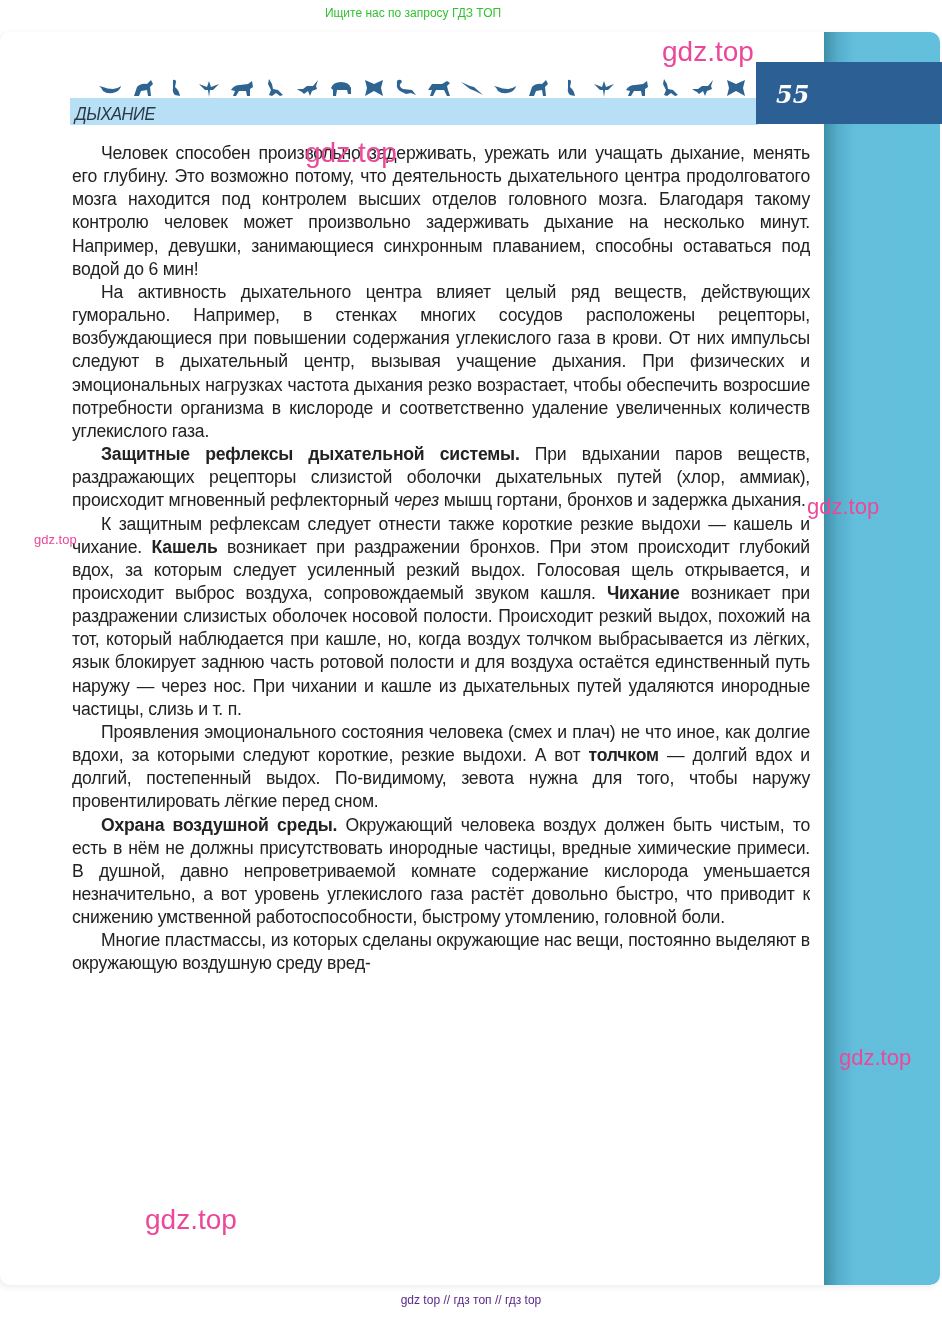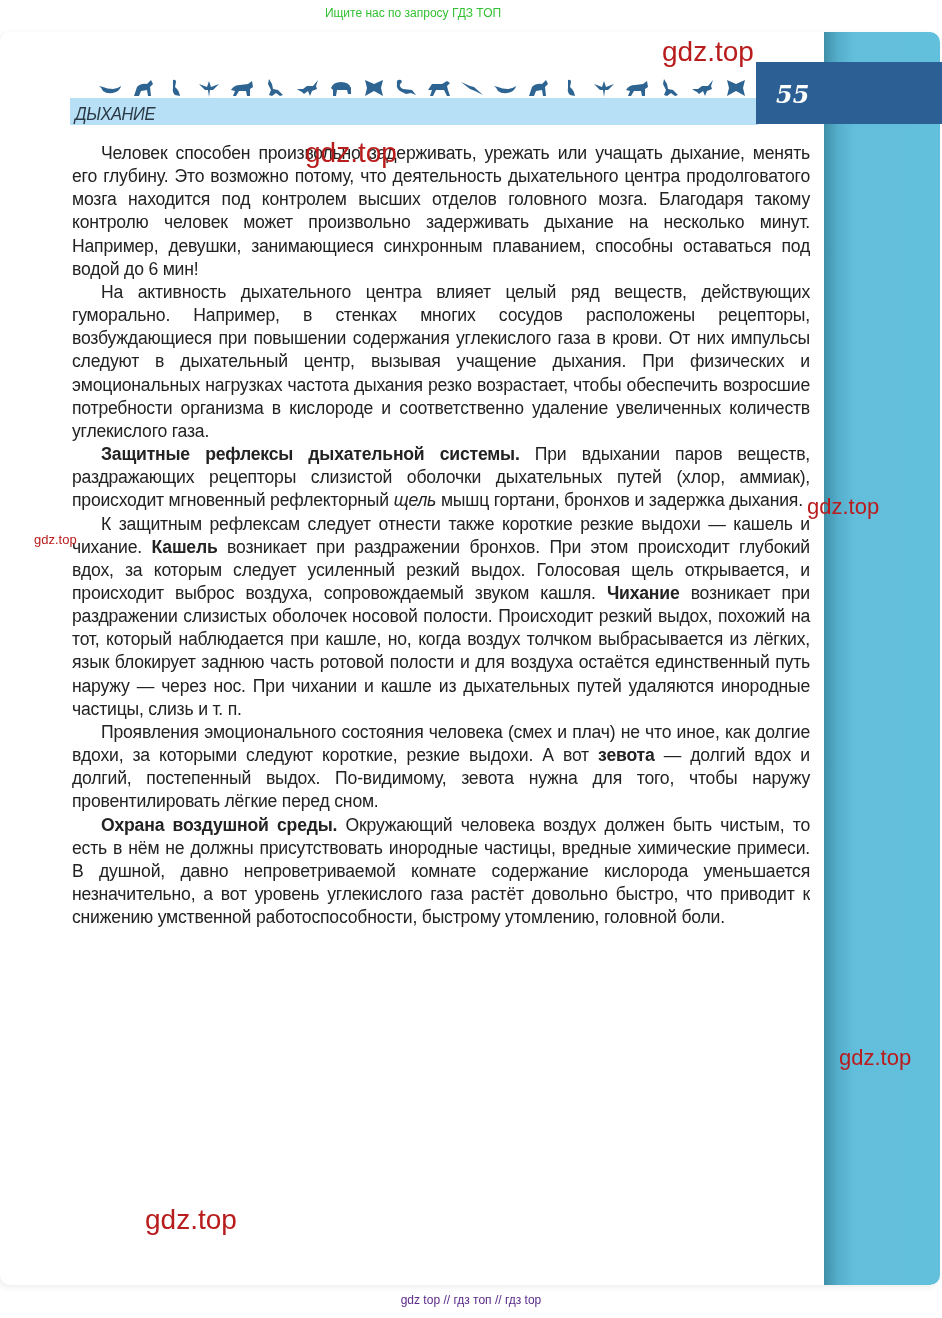--- a/index.html
+++ b/index.html
@@ -52,21 +52,21 @@
   }
   .body-text {
     position: absolute; left: 72px; top: 142px; width: 738px;
     font-family: Liberation Sans, sans-serif; font-size: 17.6px; line-height: 23.15px;
     color: #222222; text-align: justify; letter-spacing: -0.2px;
   }
   .body-text p { margin: 0; text-indent: 29px; hyphens: manual; }
   .body-text b { font-weight: bold; }
   .body-text i { font-style: italic; }
   .wm {
-    position: absolute; font-family: "Liberation Sans", sans-serif; color: #b91c1c;
+    position: absolute; font-family: "Liberation Sans", sans-serif; color: #ec4899;
     z-index: 5;
   }
   .wm-1 { left: 662px; top: 36px; font-size: 28px; }
   .wm-2 { left: 305px; top: 137px; font-size: 28px; }
   .wm-3 { left: 807px; top: 494px; font-size: 22px; }
   .wm-4 { left: 34px; top: 532px; font-size: 13px; }
   .wm-5 { left: 839px; top: 1045px; font-size: 22px; }
   .wm-6 { left: 145px; top: 1204px; font-size: 28px; }
   .footer-links {
     position: absolute; left: 0; top: 1293px; width: 942px; text-align: center;
@@ -147,24 +147,25 @@
 
 <div class="section-bar"></div>
 <div class="section-title">ДЫХАНИЕ</div>
 
 <div class="page-number-box"></div>
 <div class="page-number">55</div>
 
 <div class="body-text" id="body-text">
     <p><span>Человек способен произвольно задерживать, урежать или учащать дыхание, менять его глубину. Это возможно потому, что деятельность дыхательного центра продолговатого мозга находится под контролем высших отделов головного мозга. Благодаря такому контролю человек может произвольно задерживать дыхание на несколько минут. Например, девушки, занимающиеся синхронным плаванием, способны оставаться под водой до 6 мин!</span></p>
     <p><span>На активность дыхательного центра влияет целый ряд веществ, действующих гуморально. Например, в стенках многих сосудов расположены рецепторы, возбуждающиеся при повышении содержания углекислого газа в крови. От них импульсы следуют в дыхательный центр, вызывая учащение дыхания. При физических и эмоциональных нагрузках частота дыхания резко возрастает, чтобы обеспечить возросшие потребности организма в кислороде и соответственно удаление увеличенных количеств углекислого газа.</span></p>
-    <p><b>Защитные рефлексы дыхательной системы.</b><span> При вдыхании паров веществ, раздражающих рецепторы слизистой оболочки дыхательных путей (хлор, аммиак), происходит мгновенный рефлекторный </span><i>щель</i><span> мышц гортани, бронхов и задержка дыхания.</span></p>
+    <p><b>Защитные рефлексы дыхательной системы.</b><span> При вдыхании паров веществ, раздражающих рецепторы слизистой оболочки дыхательных путей (хлор, аммиак), происходит мгновенный рефлекторный </span><i>через</i><span> мышц гортани, бронхов и задержка дыхания.</span></p>
     <p><span>К защитным рефлексам следует отнести также короткие резкие выдохи — кашель и чихание. </span><b>Кашель</b><span> возникает при раздражении бронхов. При этом происходит глубокий вдох, за которым следует усиленный резкий выдох. Голосовая щель открывается, и происходит выброс воздуха, сопровождаемый звуком кашля. </span><b>Чихание</b><span> возникает при раздражении слизистых оболочек носовой полости. Происходит резкий выдох, похожий на тот, который наблюдается при кашле, но, когда воздух толчком выбрасывается из лёгких, язык блокирует заднюю часть ротовой полости и для воздуха остаётся единственный путь наружу — через нос. При чихании и кашле из дыхательных путей удаляются инородные частицы, слизь и т. п.</span></p>
-    <p><span>Проявления эмоционального состояния человека (смех и плач) не что иное, как долгие вдохи, за которыми следуют короткие, резкие выдохи. А вот </span><b>зевота</b><span> — долгий вдох и долгий, постепенный выдох. По-видимому, зевота нужна для того, чтобы наружу провентилировать лёгкие перед сном.</span></p>
+    <p><span>Проявления эмоционального состояния человека (смех и плач) не что иное, как долгие вдохи, за которыми следуют короткие, резкие выдохи. А вот </span><b>толчком</b><span> — долгий вдох и долгий, постепенный выдох. По-видимому, зевота нужна для того, чтобы наружу провентилировать лёгкие перед сном.</span></p>
     <p><b>Охрана воздушной среды.</b><span> Окружающий человека воздух должен быть чистым, то есть в нём не должны присутствовать инородные частицы, вредные химические примеси. В душной, давно непроветриваемой комнате содержание кислорода уменьшается незначительно, а вот уровень углекислого газа растёт довольно быстро, что приводит к снижению умственной работоспособности, быстрому утомлению, головной боли.</span></p>
+    <p><span>Многие пластмассы, из которых сделаны окружающие нас вещи, постоянно выделяют в окружающую воздушную среду вред-</span></p>
   </div>
 
 <div class="wm wm-1">gdz.top</div>
 <div class="wm wm-2">gdz.top</div>
 <div class="wm wm-3">gdz.top</div>
 <div class="wm wm-4">gdz.top</div>
 <div class="wm wm-5">gdz.top</div>
 <div class="wm wm-6">gdz.top</div>
 
 <div class="footer-links">gdz top // гдз топ // гдз top</div>

